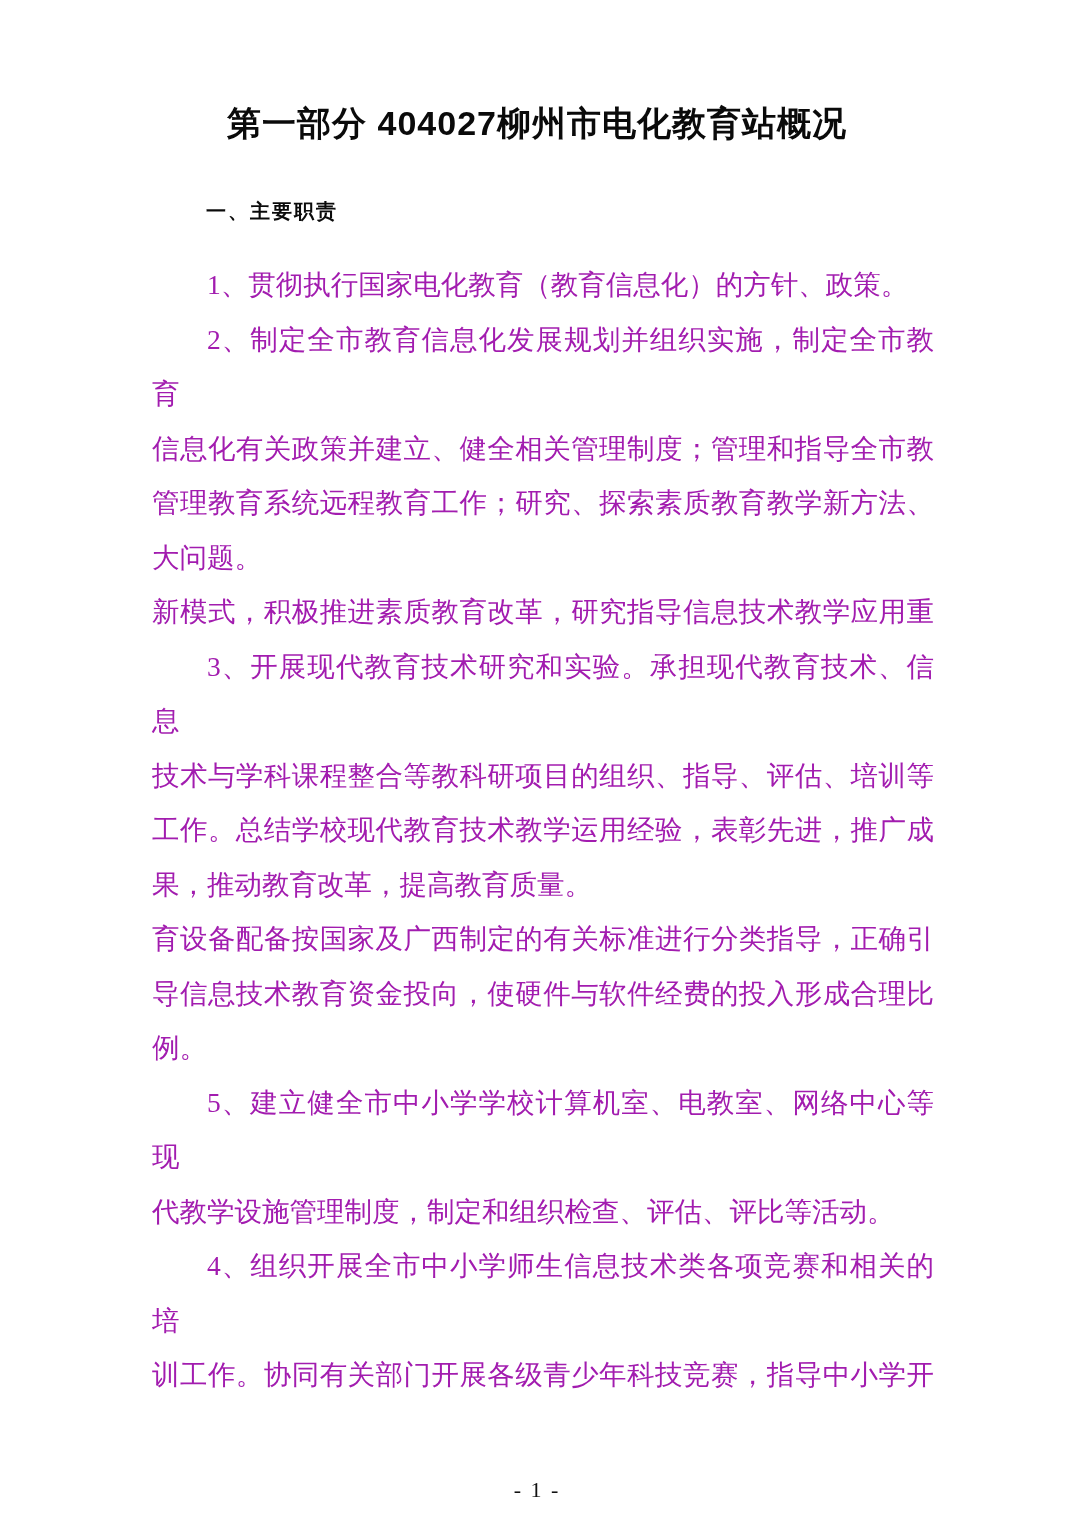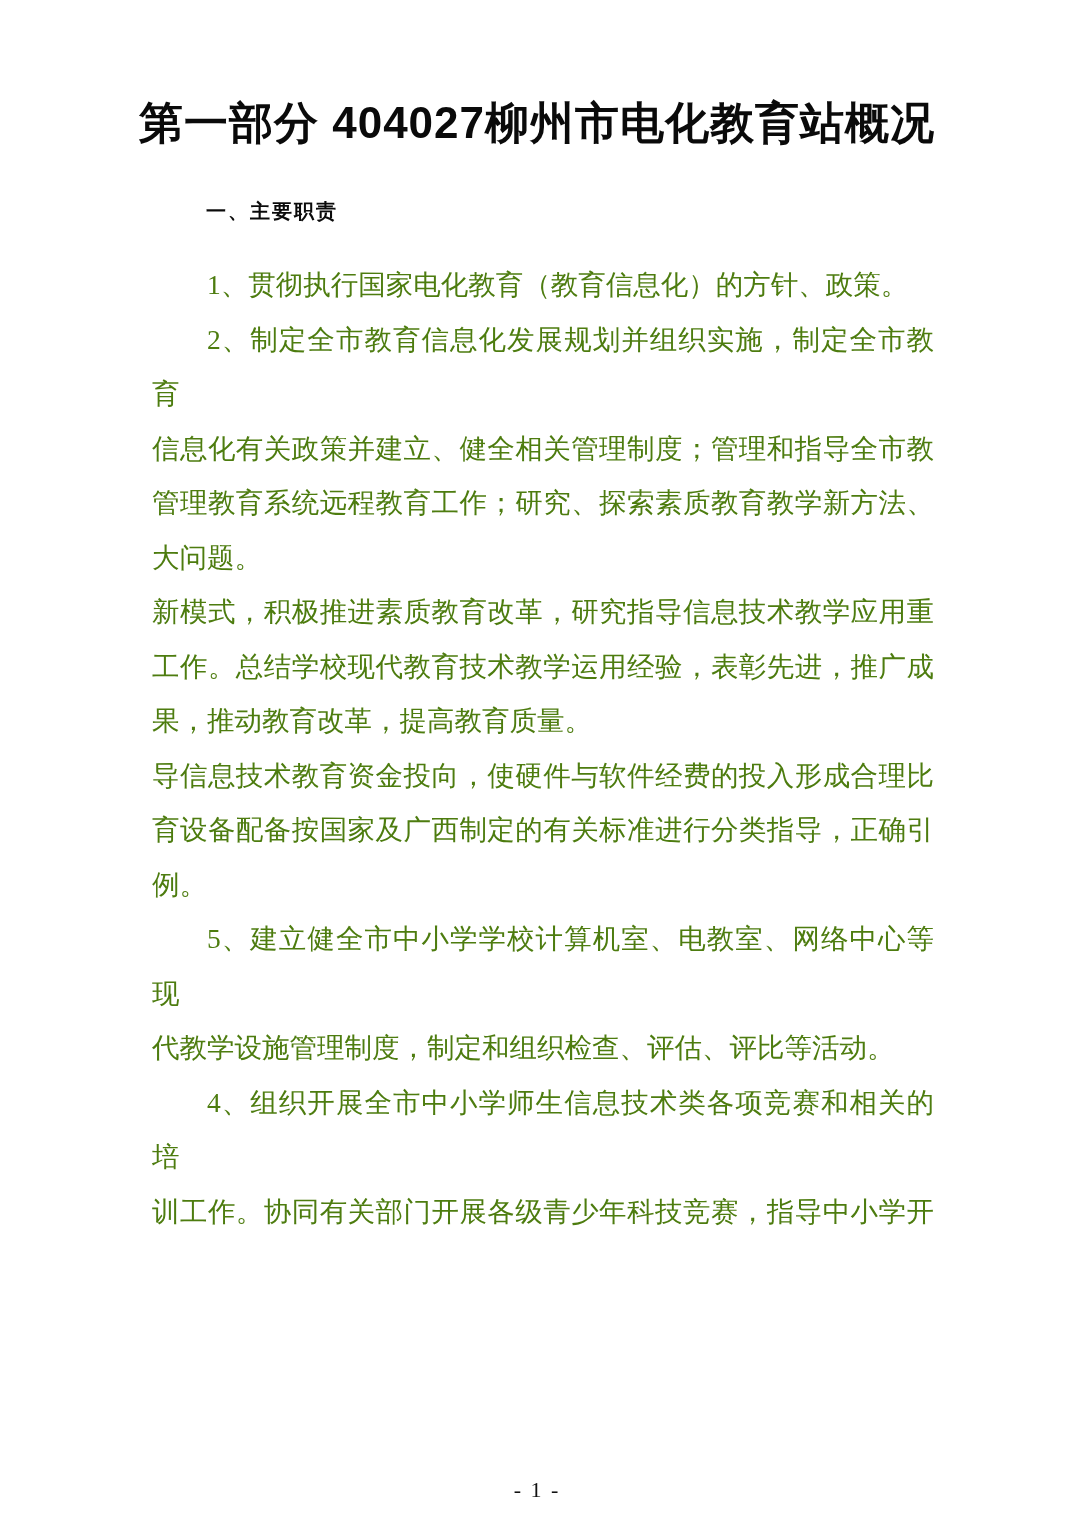--- a/index.html
+++ b/index.html
@@ -15,21 +15,21 @@
     overflow: hidden;
     box-sizing: border-box;
     padding-top: 92px;
     font-family: "Liberation Serif", serif;
   }
   .doc-title {
     margin: 0;
     text-align: center;
     font-family: "Liberation Sans", sans-serif;
     font-weight: bold;
-    font-size: 44px;
+    font-size: 34px;
     line-height: 62px;
     color: #0a0a0a;
     letter-spacing: 1px;
     white-space: nowrap;
   }
   .section-heading {
     margin: 36px 0 0 206px;
     font-family: "Liberation Sans", sans-serif;
     font-weight: bold;
     font-size: 20px;
@@ -44,21 +44,21 @@
   }
   .para {
     margin: 0;
     padding: 0;
   }
   .ln {
     font-size: 27.5px;
     line-height: 54.5px;
     text-align: justify;
     white-space: nowrap;
-    color: #4d7c0f;
+    color: #a21caf;
   }
   .ln.full {
     white-space: normal;
     text-align-last: justify;
   }
   .ln.first {
     text-indent: 55px;
   }
   .page-footer {
     position: absolute;
@@ -90,27 +90,29 @@
 
     <div class="para">
       <div class="ln first full">2、制定全市教育信息化发展规划并组织实施，制定全市教育</div>
       <div class="ln full">信息化有关政策并建立、健全相关管理制度；管理和指导全市教</div>
       <div class="ln full">管理教育系统远程教育工作；研究、探索素质教育教学新方法、</div>
       <div class="ln">大问题。</div>
       <div class="ln full">新模式，积极推进素质教育改革，研究指导信息技术教学应用重</div>
     </div>
 
     <div class="para">
+      <div class="ln first full">3、开展现代教育技术研究和实验。承担现代教育技术、信息</div>
+      <div class="ln full">技术与学科课程整合等教科研项目的组织、指导、评估、培训等</div>
       <div class="ln full">工作。总结学校现代教育技术教学运用经验，表彰先进，推广成</div>
       <div class="ln">果，推动教育改革，提高教育质量。</div>
     </div>
 
     <div class="para">
+      <div class="ln full">育设备配备按国家及广西制定的有关标准进行分类指导，正确引</div>
       <div class="ln full">导信息技术教育资金投向，使硬件与软件经费的投入形成合理比</div>
-      <div class="ln full">育设备配备按国家及广西制定的有关标准进行分类指导，正确引</div>
       <div class="ln">例。</div>
     </div>
 
     <div class="para">
       <div class="ln first full">5、建立健全市中小学学校计算机室、电教室、网络中心等现</div>
       <div class="ln">代教学设施管理制度，制定和组织检查、评估、评比等活动。</div>
     </div>
 
     <div class="para">
       <div class="ln first full">4、组织开展全市中小学师生信息技术类各项竞赛和相关的培</div>

